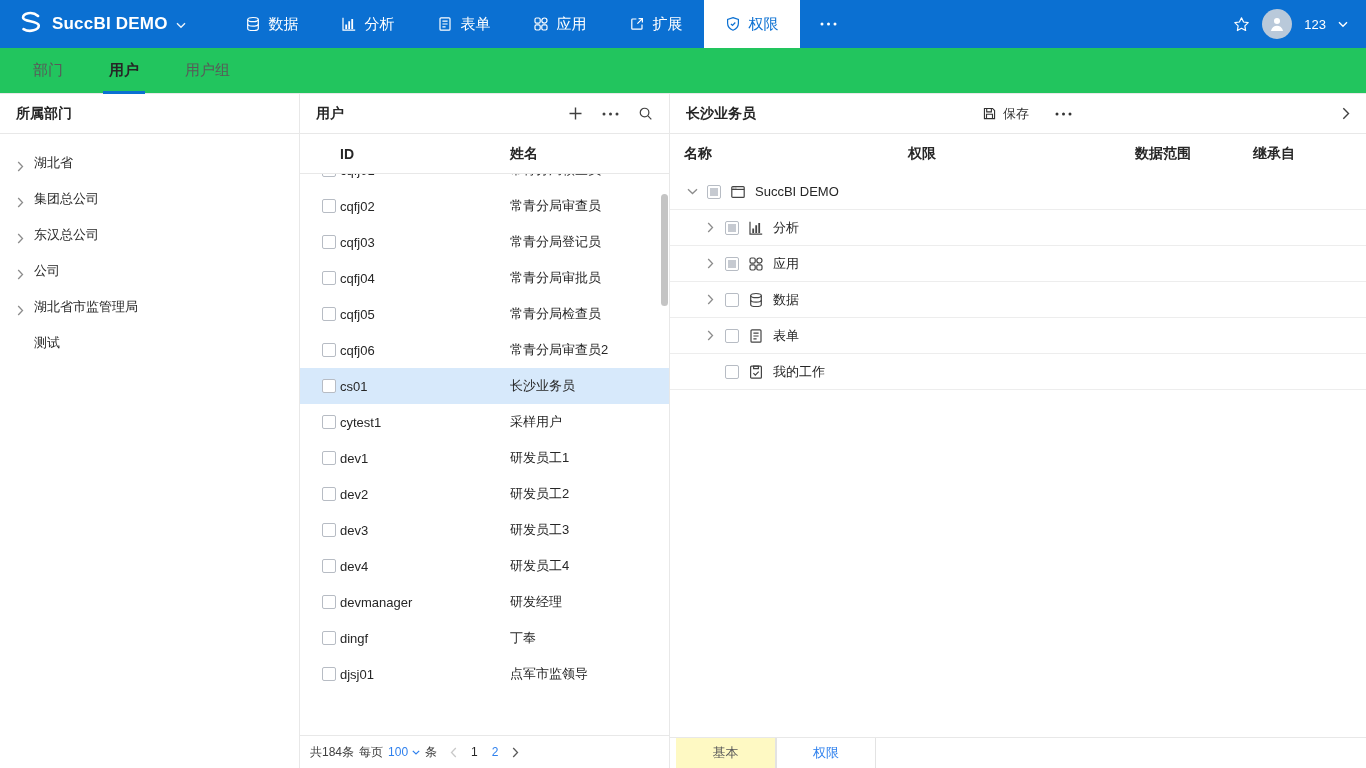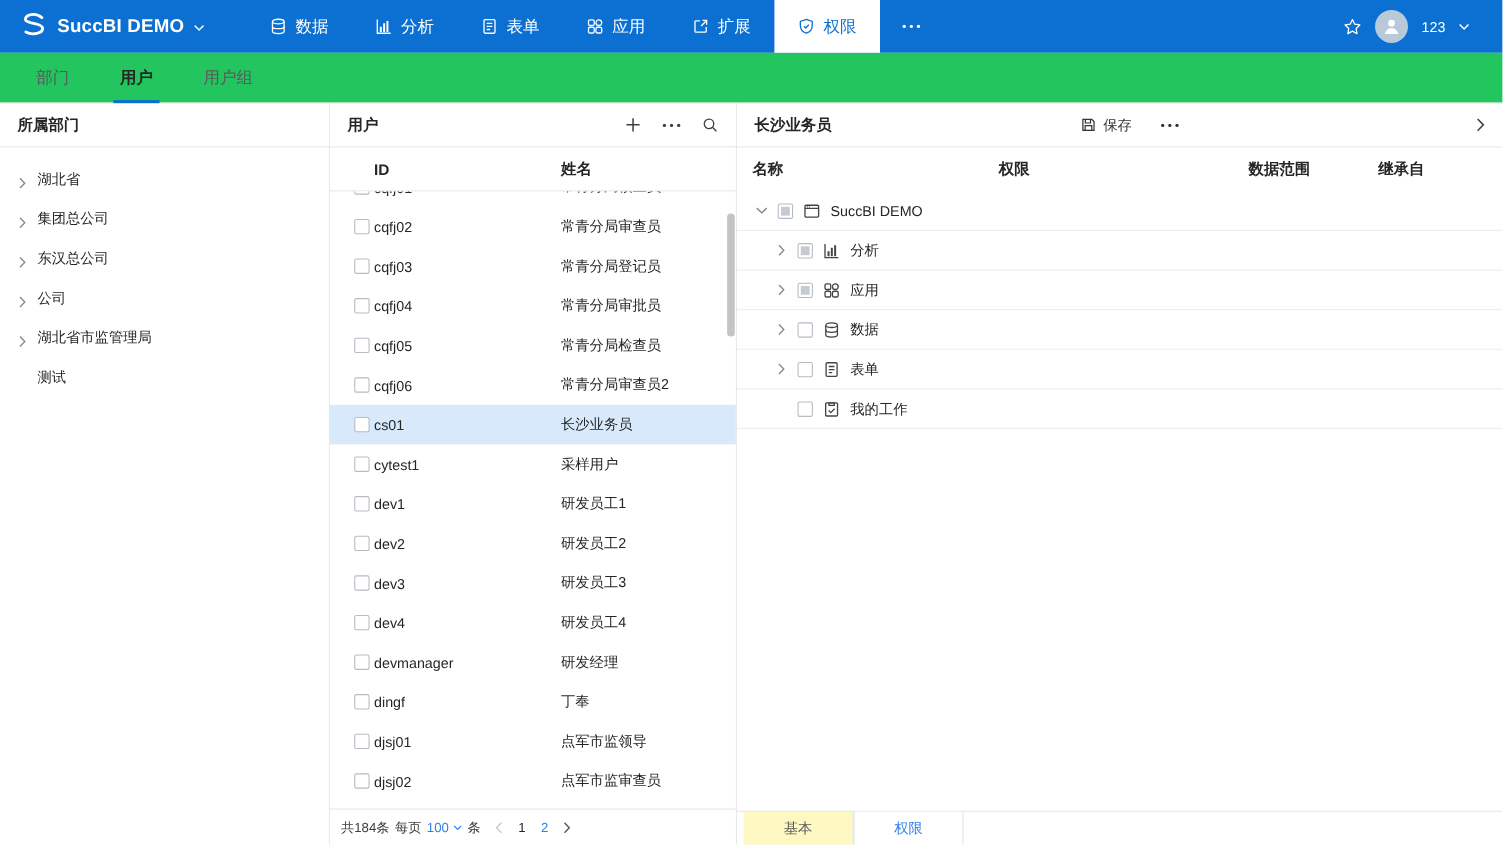--- a/index.html
+++ b/index.html
@@ -10,21 +10,21 @@
 
 .topbar{height:48px;background:#0b70d2;color:#fff;display:flex;align-items:stretch}
 .brand{display:flex;align-items:center;gap:8px;padding:0 14px 0 18px;cursor:pointer}
 .brand-title{font-size:17px;font-weight:700;letter-spacing:.2px}
 .brand-chev{margin-top:2px;opacity:.92}
 .topnav{display:flex;align-items:stretch;margin-left:24px}
 .nav-item{display:flex;align-items:center;gap:8px;padding:0 21px;font-size:15px;cursor:pointer}
 .nav-item .icon{display:flex}
 .nav-item.active{background:#fff;color:#0b70d2}
 .nav-more{display:flex;align-items:center;padding:0 20px;cursor:pointer}
-.topbar-right{margin-left:auto;display:flex;align-items:center;gap:12px;padding-right:30px}
+.topbar-right{margin-left:auto;display:flex;align-items:center;gap:12px;padding-right:18px}
 .tb-icon{display:flex;cursor:pointer}
 .avatar{width:30px;height:30px;border-radius:50%;background:#b9c9da;display:flex;align-items:center;justify-content:center;cursor:pointer;overflow:hidden}
 .username{font-size:13px;cursor:pointer}
 .user-chev{display:flex;cursor:pointer}
 
 
 .tabbar{height:46px;display:flex;align-items:stretch;border-bottom:1px solid #e8e8e8;padding-left:10px;background:#22c55e}
 .tab{display:flex;align-items:center;padding:0 12px;margin:0 11px;font-size:15px;color:#595959;cursor:pointer;position:relative}
 .tab.active{color:#262626;font-weight:700}
 .tab.active::after{content:"";position:absolute;left:6px;right:6px;bottom:-1px;height:3px;background:#0b70d2}
@@ -354,25 +354,20 @@
           <div class="user-row">
       <span class="cb"></span>
       <span>dingf</span>
       <span>丁奉</span>
     </div>
           <div class="user-row">
       <span class="cb"></span>
       <span>djsj01</span>
       <span>点军市监领导</span>
     </div>
-          <div class="user-row">
-      <span class="cb"></span>
-      <span>djsj02</span>
-      <span>点军市监审查员</span>
-    </div>
         </div>
       <div class="scrollbar">
         <div class="scroll-thumb"></div>
       </div>
     </div>
     <div class="user-footer">
       <span>共184条</span>
       <span>每页</span>
       <span class="pg-link">100</span>
       <span class="pg-caret">

